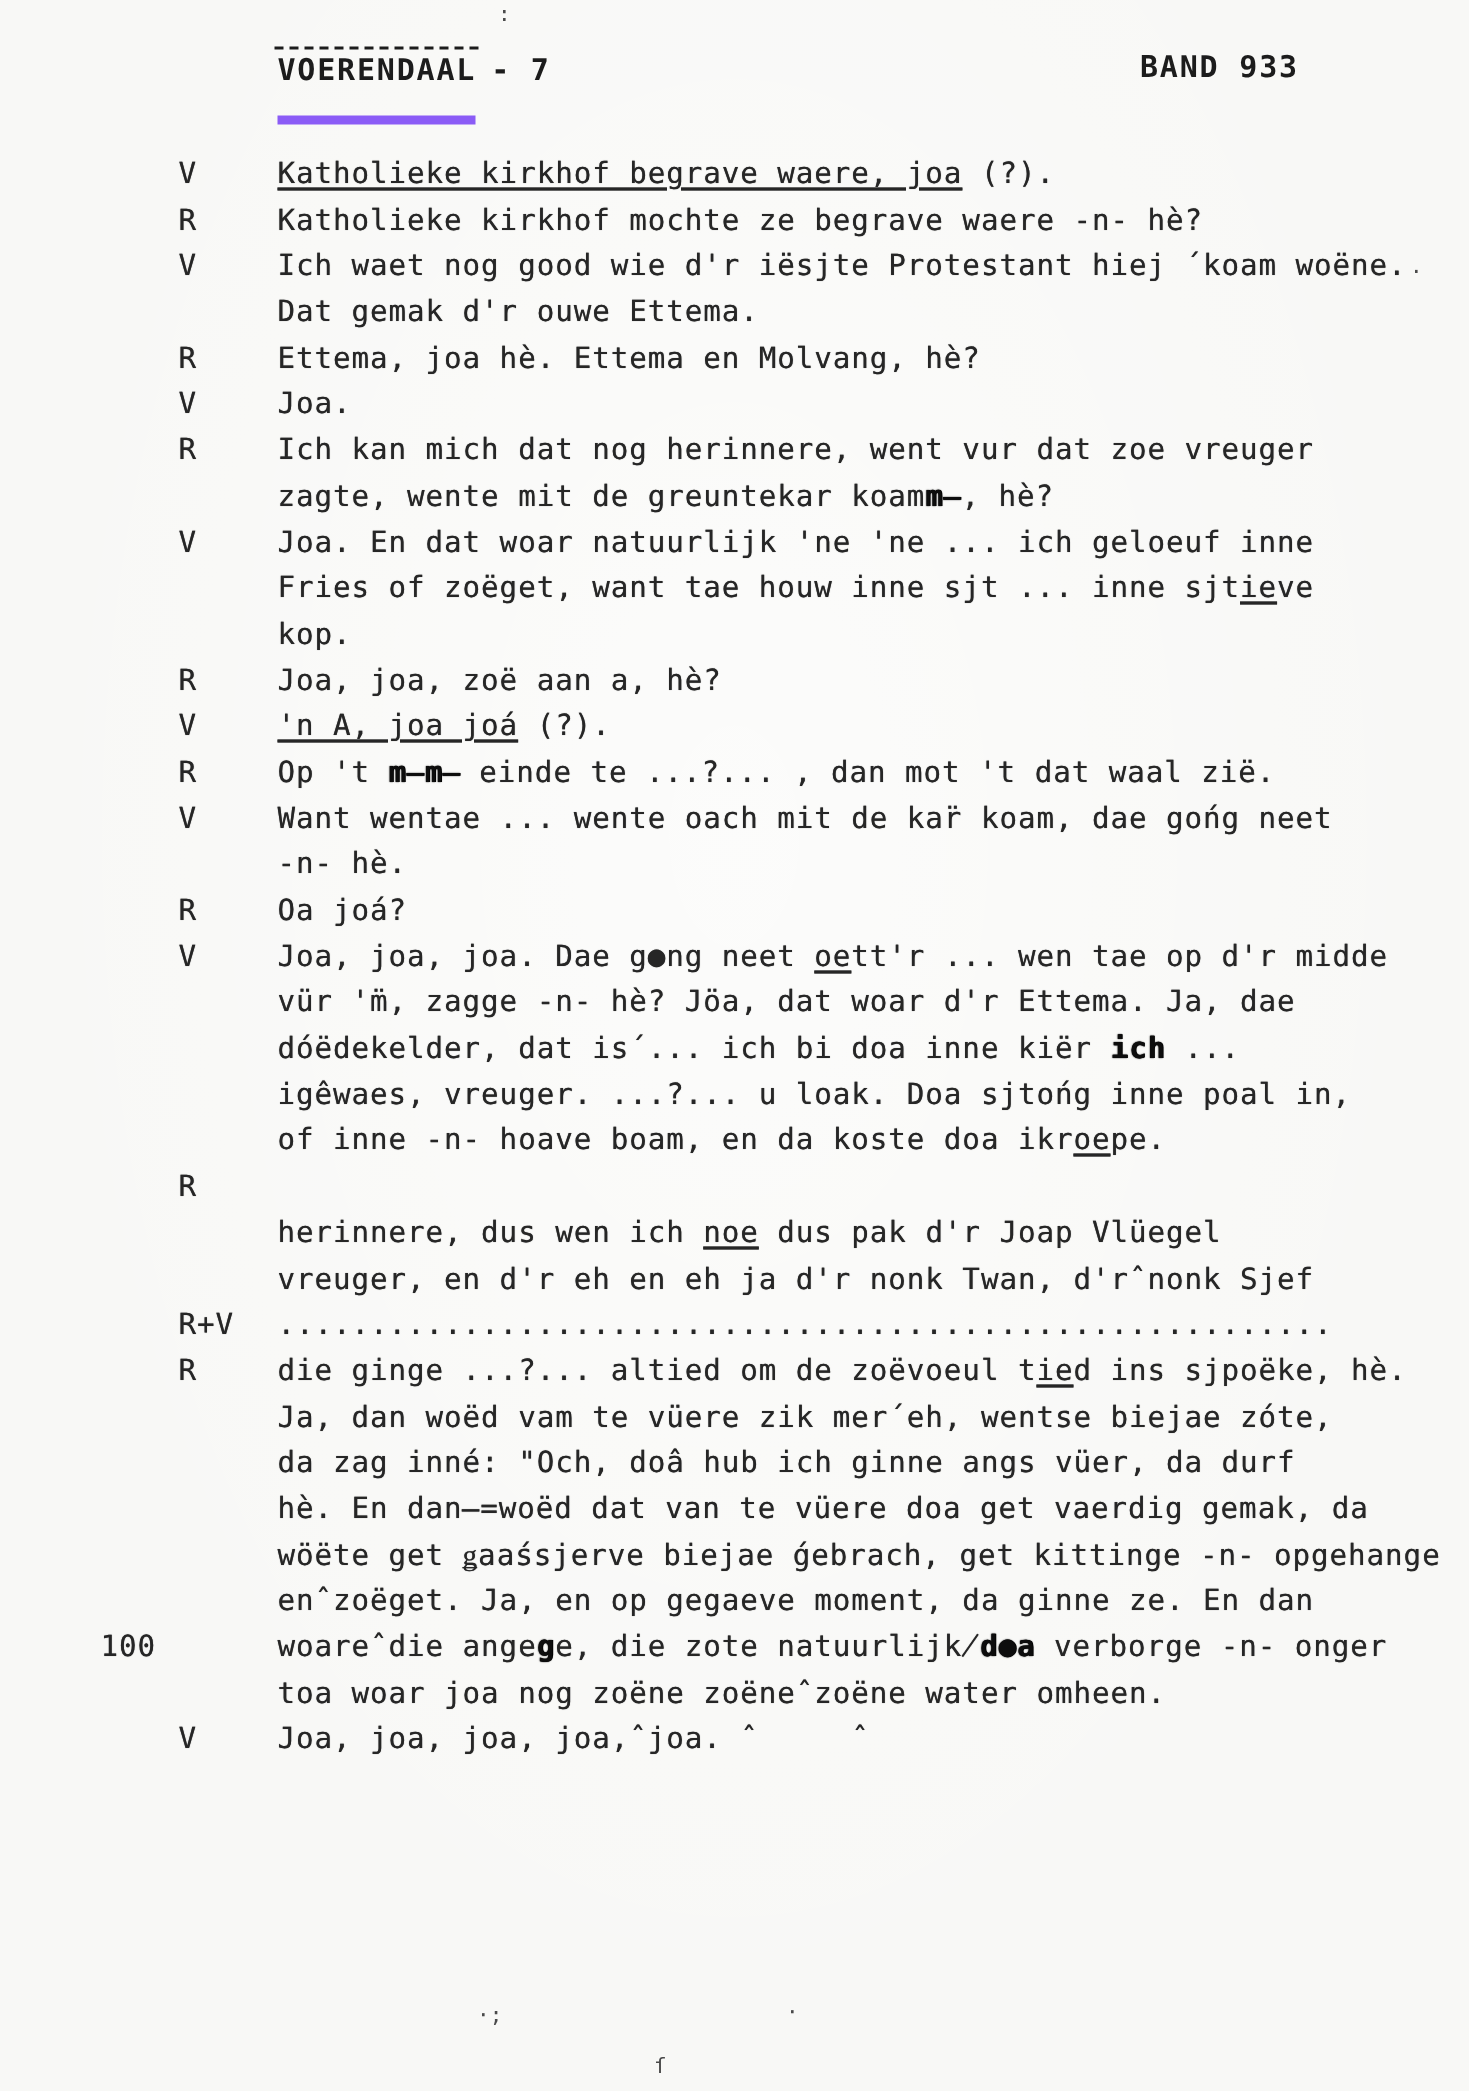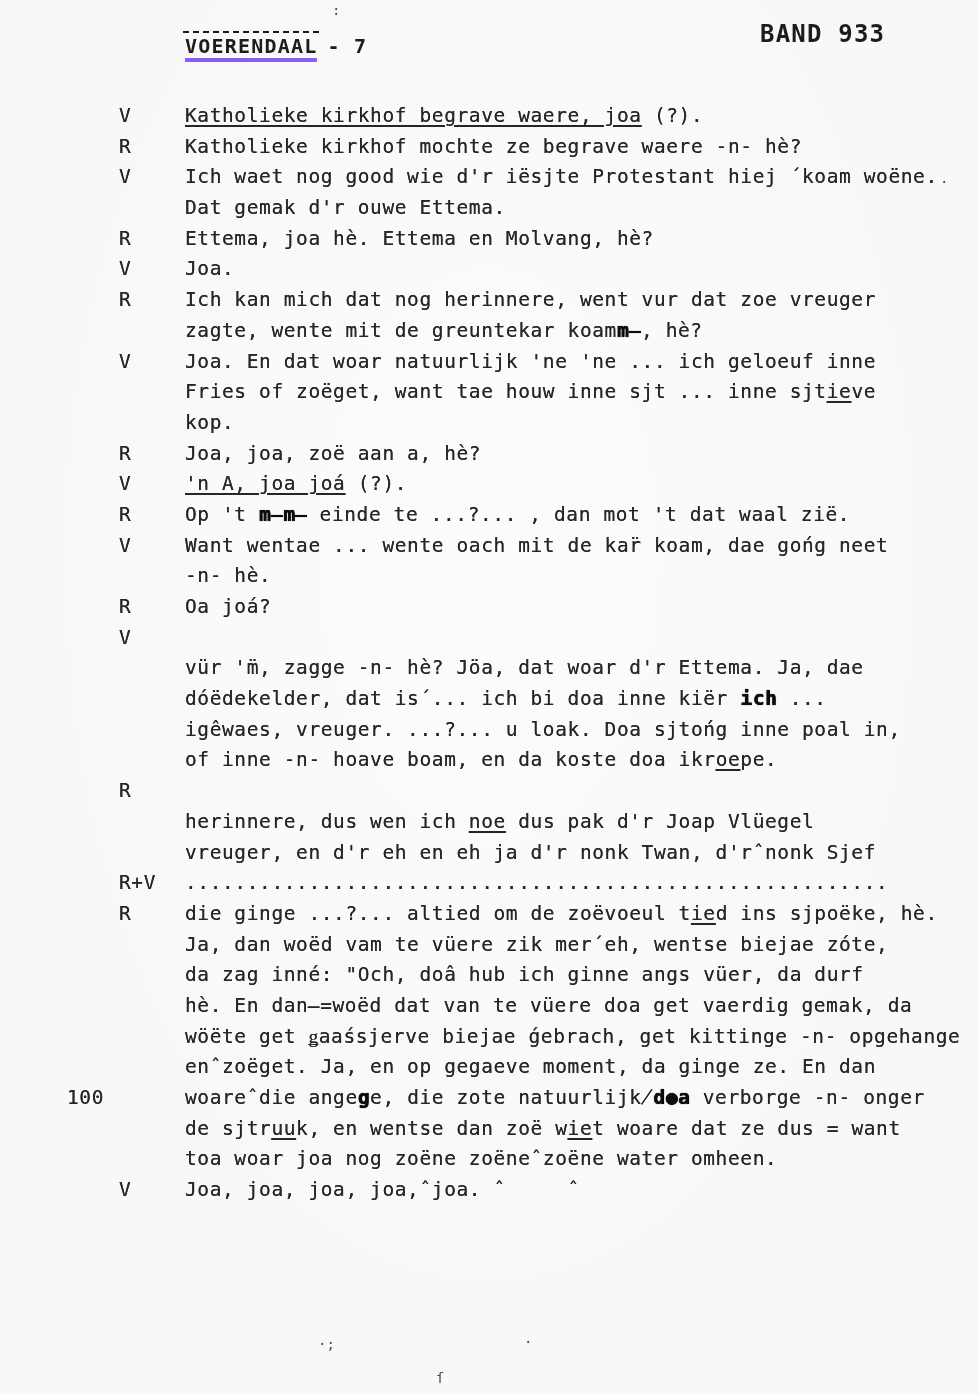--- a/index.html
+++ b/index.html
@@ -10,25 +10,25 @@
     color:#262626;
   }
   .paper{position:absolute;inset:0;
     background:
       radial-gradient(ellipse at 50% 40%, rgba(255,255,255,.55), rgba(0,0,0,0) 70%),
       #f8f8f6;
   }
   
   .header{position:absolute;top:34px;left:185px;font-size:20px;font-weight:bold;
     letter-spacing:1.2px;color:#1c1c1c;white-space:nowrap;}
-  .title-main{position:relative;display:inline-block;border-bottom:4px solid #8b5cf6;padding-bottom:0;}
+  .title-main{position:relative;display:inline-block;border-bottom:6px solid #8b5cf6;padding-bottom:19px;}
   .title-main::before{content:"";position:absolute;left:-2px;right:-2px;top:-3px;
     border-top:2.4px dashed #1c1c1c;}
   .title-suffix{margin-left:10px;}
-  .band{position:absolute;top:20px;left:760px;font-size:24px;font-weight:bold;
+  .band{position:absolute;top:32px;left:760px;font-size:20px;font-weight:bold;
     letter-spacing:1.2px;color:#1c1c1c;}
   
   .transcript{position:absolute;top:101px;left:0;width:979px;}
   .row{position:relative;height:30.7px;line-height:30.7px;padding-left:185px;
     white-space:nowrap;font-size:19.5px;letter-spacing:0.6px;
     text-shadow:0 0 .5px rgba(20,20,20,.75);}
   .mnum{position:absolute;left:67px;top:0;}
   .spk{position:absolute;left:119px;top:0;}
   .row u{text-decoration-thickness:1.6px;text-underline-offset:3px;}
   .row b{color:#0d0d0d;text-shadow:0 0 1px #000, .5px 0 0 #000;}
@@ -144,20 +144,21 @@
 
   <div class="row">
     <span class="mnum"></span>
     <span class="spk">R</span>
     <span class="txt">Oa joá?</span>
   </div>
 
   <div class="row">
     <span class="mnum"></span>
     <span class="spk">V</span>
+    <span class="txt">Joa, joa, joa. Dae g●ng neet <u>oe</u>tt'r ... wen tae op d'r midde</span>
   </div>
 
 
   <div class="row">
     <span class="mnum"></span>
     <span class="spk"></span>
     <span class="txt">vür 'm̈, zagge -n- hè? Jöa, dat woar d'r Ettema. Ja, dae</span>
   </div>
 
   <div class="row">
@@ -228,34 +229,29 @@
 
   <div class="row">
     <span class="mnum"></span>
     <span class="spk"></span>
     <span class="txt">wöëte get ǥaaśsjerve biejae ǵebrach, get kittinge -n- opgehange</span>
   </div>
 
   <div class="row">
     <span class="mnum"></span>
     <span class="spk"></span>
-    <span class="txt">enˆzoëget. Ja, en op gegaeve moment, da ginge ze. En dan</span>
+    <span class="txt">enˆzoëget. Ja, en op gegaeve moment, da ginne ze. En dan</span>
   </div>
 
   <div class="row">
     <span class="mnum">100</span>
     <span class="spk"></span>
     <span class="txt">woareˆdie ange<b>g</b>e, die zote natuurlijk̸<b>d●a</b> verborge -n- onger</span>
   </div>
 
-  <div class="row">
-    <span class="mnum"></span>
-    <span class="spk"></span>
-    <span class="txt">de sjtr<u>uu</u>k, en wentse dan zoë w<u>ie</u>t woare dat ze dus = want</span>
-  </div>
 
   <div class="row">
     <span class="mnum"></span>
     <span class="spk"></span>
     <span class="txt">toa woar joa nog zoëne zoëneˆzoëne water omheen.</span>
   </div>
 
   <div class="row">
     <span class="mnum"></span>
     <span class="spk">V</span>

